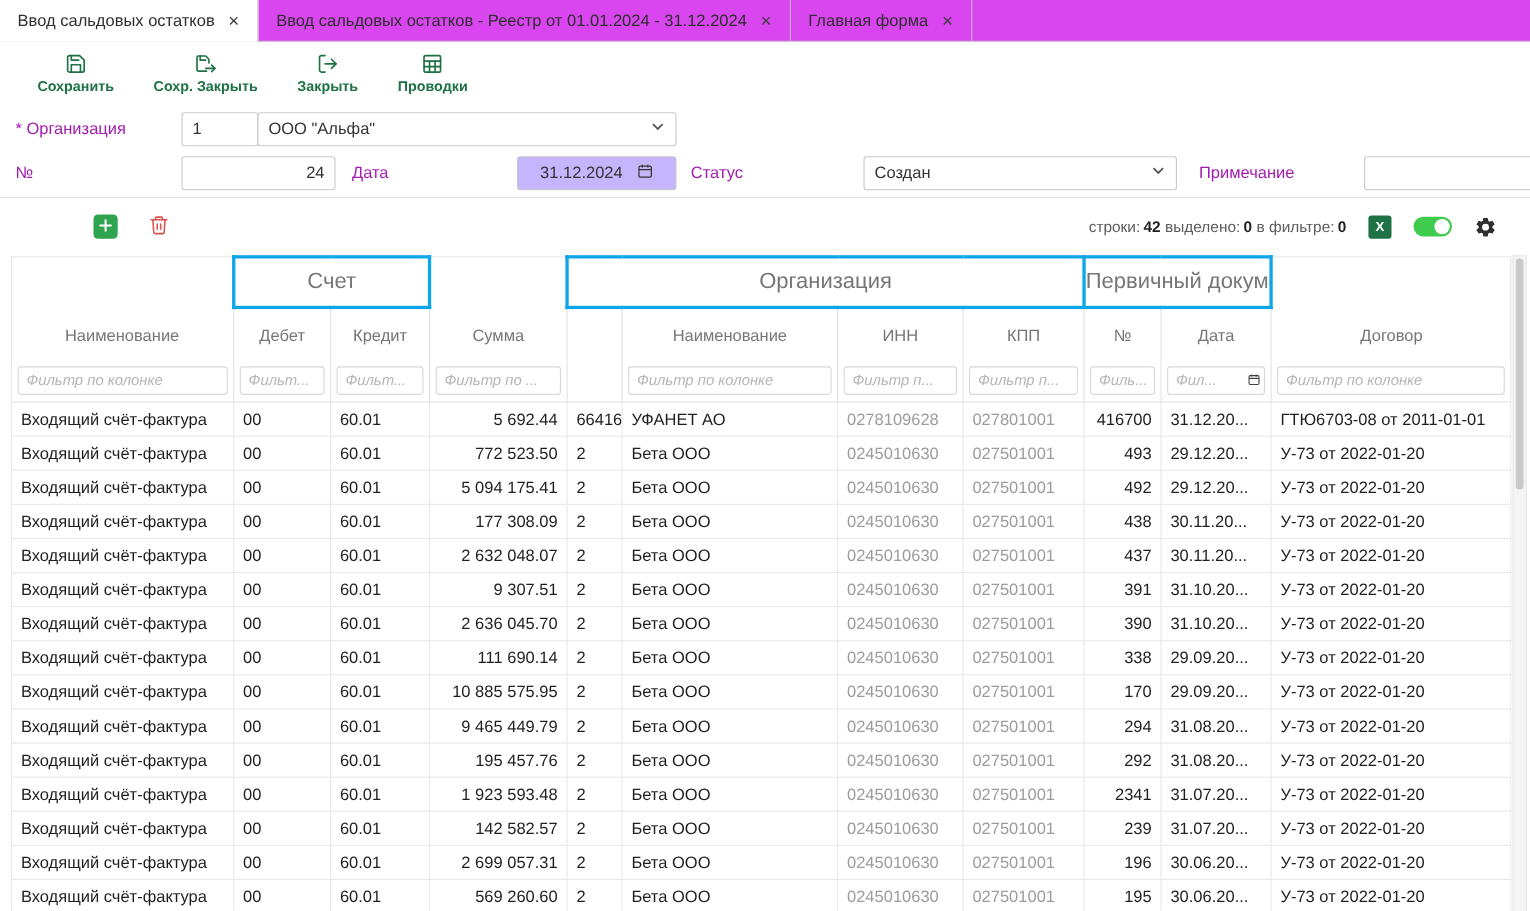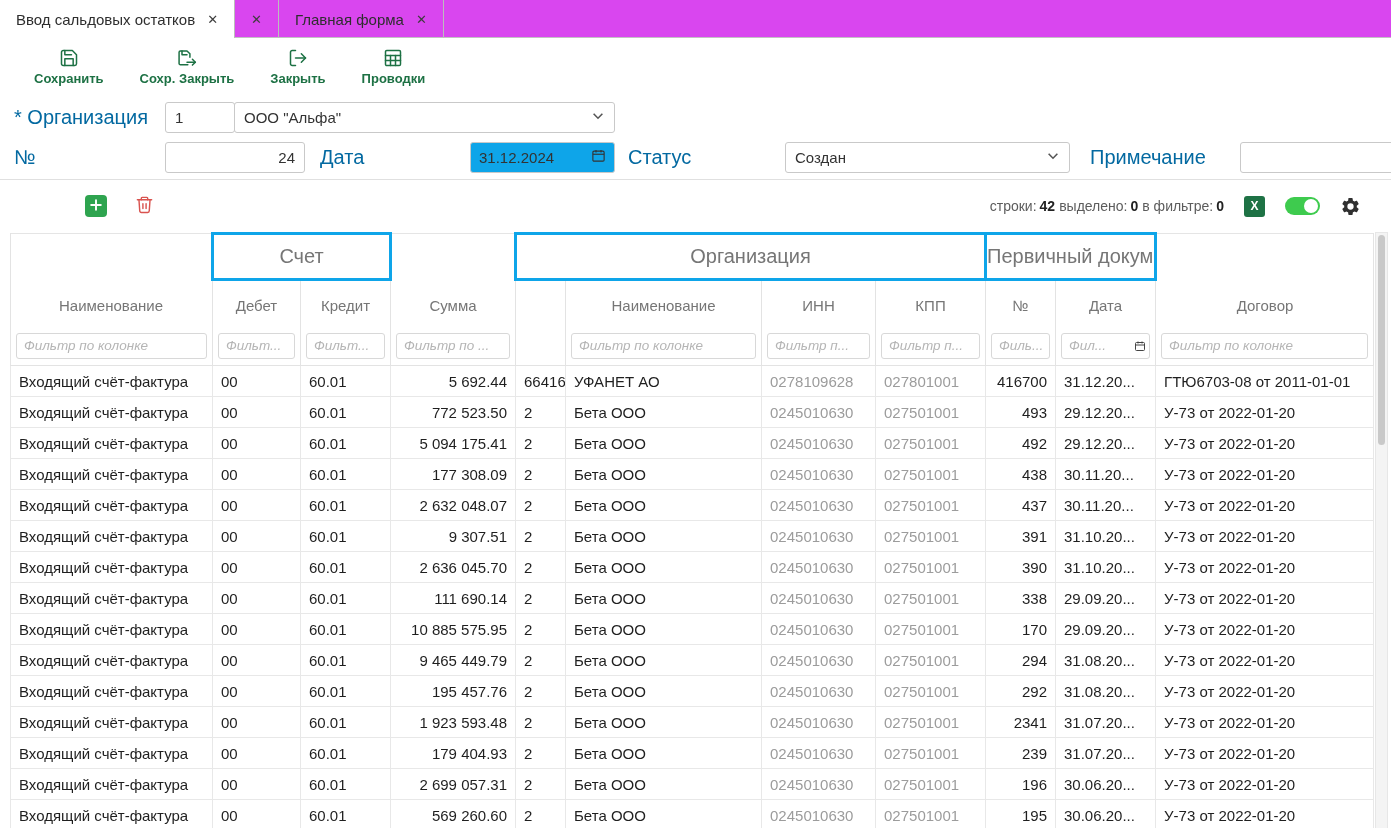--- a/index.html
+++ b/index.html
@@ -17,28 +17,28 @@
   .tab-close { font-size:13px; color:#3d3d3d; font-weight:700; line-height:1; cursor:pointer; }
 
   
   .toolbar { display:flex; gap:36px; padding:10px 0 6px 34px; background:#fff; height:59px; }
   .tb-btn { display:flex; flex-direction:column; align-items:center; gap:3px; color:#1d7144;
             font-size:13px; font-weight:700; cursor:pointer; background:none; border:none; font-family:inherit; }
   .tb-btn svg { width:20px; height:20px; display:block; }
 
   
   .form-row { display:flex; align-items:center; height:40px; }
-  .f-label { font-size:20px; color:#0369a1; flex:none; }
+  .f-label { font-size:15px; color:#a21caf; flex:none; }
   .text-input { height:31px; border:1px solid #c9c9c9; border-radius:3px; padding:0 9px; font-size:15px;
                 color:#333; font-family:inherit; outline:none; background:#fff; flex:none; }
   .right-text { text-align:right; }
   .select { height:31px; border:1px solid #c9c9c9; border-radius:3px; padding:0 9px; font-size:15px; color:#333;
             display:flex; align-items:center; justify-content:space-between; cursor:pointer; background:#fff; flex:none; }
-  .datebox { height:31px; border:1px solid #c9c9c9; border-radius:3px; padding:0 8px; font-size:15px; color:#333;
-             display:flex; align-items:center; justify-content:space-between; background:#0ea5e9; flex:none; cursor:pointer; }
+  .datebox { height:31px; border:1px solid #c9c9c9; border-radius:3px; padding:0 20px; font-size:15px; color:#333;
+             display:flex; align-items:center; justify-content:space-between; background:#c4b5fd; flex:none; cursor:pointer; }
 
   
   .grid-panel { position:relative; border-top:1px solid #e0e0e0; margin-top:2px; }
   .grid-toolbar { height:52px; display:flex; align-items:center; padding:0 30px 0 85px; }
   .add-btn { width:22px; height:22px; border:none; border-radius:4px; background:#2ea44f; color:#fff;
              display:flex; align-items:center; justify-content:center; cursor:pointer; }
   .del-btn { background:none; border:none; margin-left:28px; cursor:pointer; display:flex; align-items:center; }
   .gt-right { margin-left:auto; display:flex; align-items:center; }
   .counter { font-size:14px; color:#5c5c5c; margin-left:4px; }
   .c-val { font-weight:700; color:#222; margin-left:3px; }
@@ -75,20 +75,21 @@
 </style>
 </head>
 <body>
 
 <div class="tabbar">
   <div class="tab active">
     <span>Ввод сальдовых остатков</span>
     <span class="tab-close">✕</span>
   </div>
   <div class="tab">
+    <span>Ввод сальдовых остатков - Реестр от 01.01.2024 - 31.12.2024</span>
     <span class="tab-close">✕</span>
   </div>
   <div class="tab">
     <span>Главная форма</span>
     <span class="tab-close">✕</span>
   </div>
 </div>
 
 <div class="toolbar">
   <button class="tb-btn">
@@ -428,21 +429,21 @@
           <td class="muted">0245010630</td>
           <td class="muted">027501001</td>
           <td class="num">2341</td>
           <td>31.07.20...</td>
           <td>У-73 от 2022-01-20</td>
         </tr>
         <tr>
           <td>Входящий счёт-фактура</td>
           <td>00</td>
           <td>60.01</td>
-          <td class="num">179 404.93</td>
+          <td class="num">142 582.57</td>
           <td>2</td>
           <td>Бета ООО</td>
           <td class="muted">0245010630</td>
           <td class="muted">027501001</td>
           <td class="num">239</td>
           <td>31.07.20...</td>
           <td>У-73 от 2022-01-20</td>
         </tr>
         <tr>
           <td>Входящий счёт-фактура</td>

